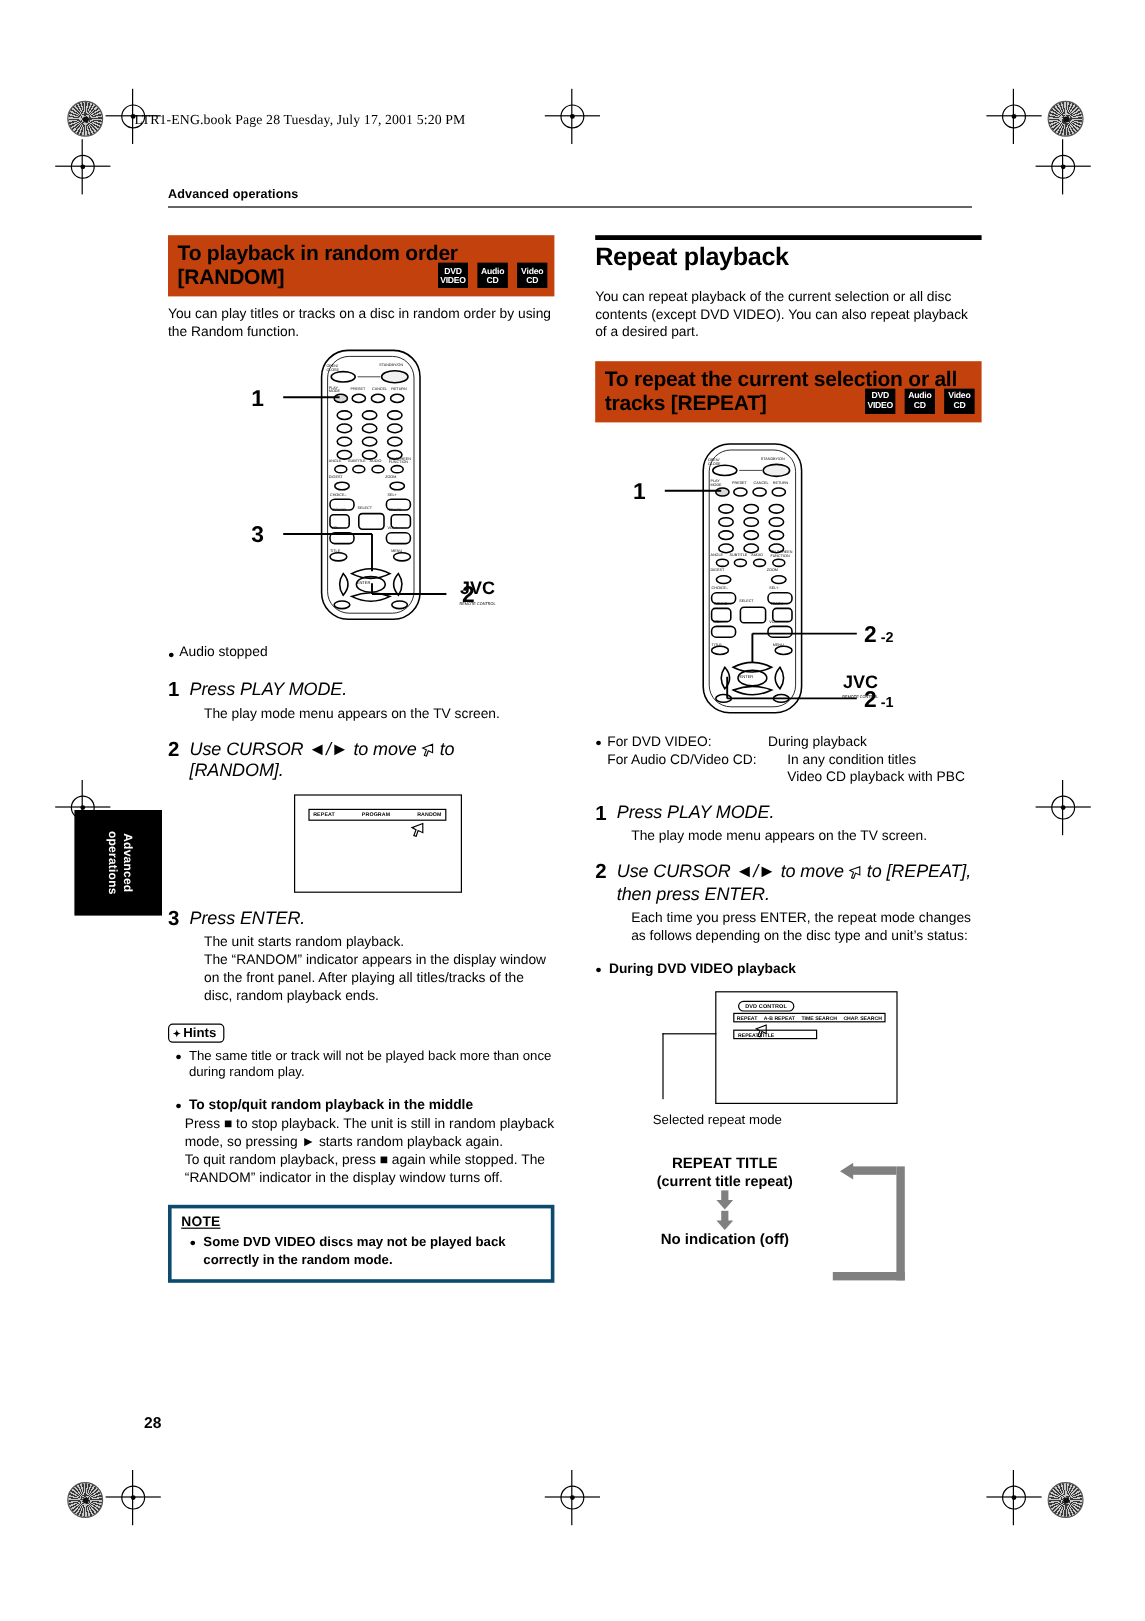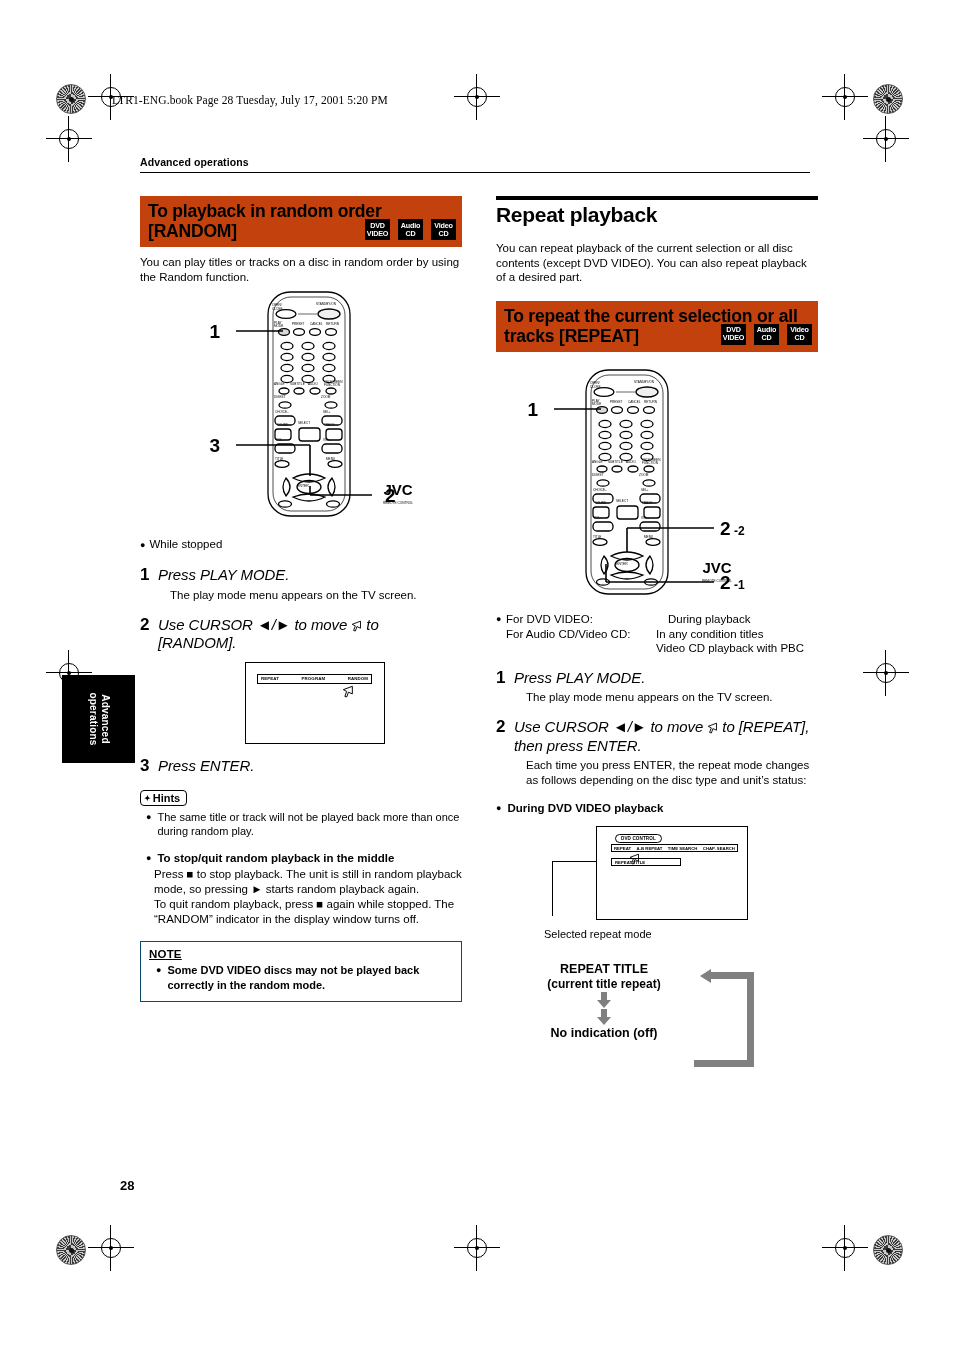--- a/index.html
+++ b/index.html
@@ -136,21 +136,21 @@
   }
   .hints .sparkle { font-size:8px; }
   .hint-list { margin:4px 0 0 0; }
   .hint-item { display:flex; gap:6px; margin-top:3px; font-size:11px; line-height:14px; padding-left:6px; }
   .hint-item .b { font-size:9px; line-height:14px; }
 
   .subhead { font-weight:700; font-size:11.5px; }
 
   
   .notebox {
-    border:1px solid #0c4a6e; padding:6px 8px 9px 8px; margin-top:14px;
+    border:3px solid #0c4a6e; padding:6px 8px 9px 8px; margin-top:14px;
   }
   .notebox .nh {
     font-size:11.5px; font-weight:700; text-decoration:underline; letter-spacing:.2px;
   }
   .notebox .ni {
     display:flex; gap:6px; margin-top:3px; padding-left:7px;
     font-size:11px; font-weight:700; line-height:14.5px;
   }
   .notebox .ni .b { font-size:9px; line-height:15px; }
 
@@ -402,21 +402,21 @@
       <line x1="170" y1="205" x2="232" y2="205" stroke="#000" stroke-width="1.6"></line>
       <line x1="170" y1="205" x2="170" y2="196" stroke="#000" stroke-width="1.6"></line>
       <text x="80" y="48" font-family="Liberation Sans, sans-serif" font-size="19" font-weight="700" text-anchor="end">1</text>
       <text x="80" y="162" font-family="Liberation Sans, sans-serif" font-size="19" font-weight="700" text-anchor="end">3</text>
       <text x="245" y="212" font-family="Liberation Sans, sans-serif" font-size="19" font-weight="700">2</text>
     </svg>
   </div>
 
   <div class="bullet-dot">
     <span class="dot">●</span>
-    <span>While stopped</span>
+    <span>Audio stopped</span>
   </div>
 
   
   <div class="step">
     <div class="num">1</div>
     <div class="stext">Press PLAY MODE.</div>
   </div>
   <div class="substep">The play mode menu appears on the TV screen.</div>
 
   
@@ -442,20 +442,22 @@
     <svg class="tvcur" width="12" height="13" viewBox="0 0 11 12">
         <path d="M9.5 1.2 L1.2 4.3 L4.3 5.9 L2.6 10.5 L4.4 11 L5.9 6.6 L9.5 8.2 Z" fill="#fff" stroke="#000" stroke-width="0.9"></path>
       </svg>
   </div>
 
   
   <div class="step">
     <div class="num">3</div>
     <div class="stext">Press ENTER.</div>
   </div>
+  <div class="substep" style="white-space:pre-line;">The unit starts random playback.
+The “RANDOM” indicator appears in the display window on the front panel. After playing all titles/tracks of the disc, random playback ends.</div>
 
   
   <div class="hints">
     <span class="sparkle">✦</span>
     <span>Hints</span>
   </div>
   <div class="hint-list">
     <div class="hint-item">
       <span class="b">●</span>
       <span>The same title or track will not be played back more than once during random play.</span>
@@ -599,21 +601,21 @@
       <g>
         <text x="224" y="221" font-family="Liberation Sans, sans-serif" font-size="19" font-weight="700">2</text>
         <text x="238" y="221" font-family="Liberation Sans, sans-serif" font-size="12" font-weight="700">-1</text>
       </g>
     </svg>
   </div>
 
   <div style="margin-top:4px;">
     <div style="display:flex; font-size:11.5px; line-height:14.5px;">
       <span style="font-size:9px; line-height:15px; width:10px;">●</span>
-      <span style="width:162px;">For DVD VIDEO:</span>
+      <span style="width:134px;">For DVD VIDEO:</span>
       <span>During playback</span>
     </div>
     <div style="display:flex; font-size:11.5px; line-height:14.5px;">
       <span style="width:10px;"></span>
       <span style="width:150px;">For Audio CD/Video CD:</span>
       <span>In any condition titles</span>
     </div>
     <div style="display:flex; font-size:11.5px; line-height:14.5px;">
       <span style="width:10px;"></span>
       <span style="width:150px;"></span>

